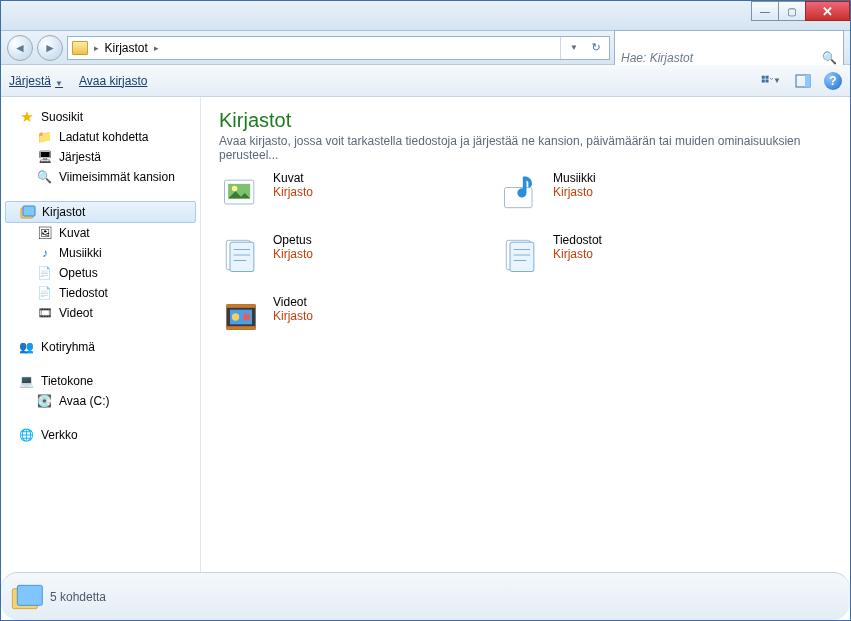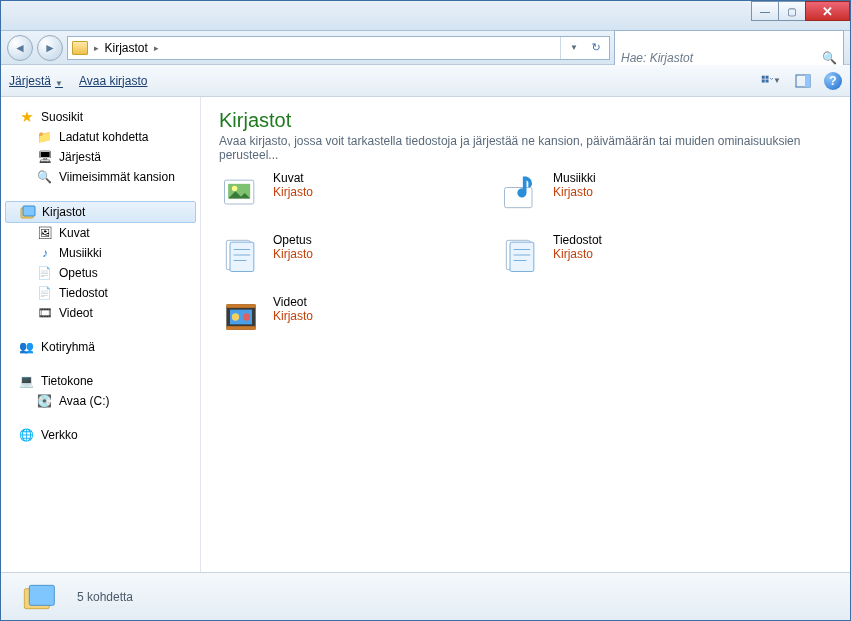--- a/index.html
+++ b/index.html
@@ -35,21 +35,21 @@
 .sitem.sel { background: linear-gradient(#eaf3fb,#d6e8f8); border: 1px solid #a8cdee; border-radius: 2px; margin: 0 4px; padding-left: 14px; }
 .sic { width: 16px; height: 16px; display: flex; align-items: center; justify-content: center; }
 .content { flex: 1; padding: 12px 18px; overflow: auto; }
 .ctitle { color: #1e7a1e; font-size: 20px; font-weight: normal; margin-bottom: 2px; }
 .cdesc { color: #5a6a7a; margin-bottom: 9px; }
 .libgrid { display: grid; grid-template-columns: 260px 260px; gap: 18px 20px; }
 .libitem { display: flex; align-items: flex-start; gap: 10px; cursor: default; }
 .libicon { width: 44px; height: 44px; display: flex; align-items: center; justify-content: center; }
 .libname { color: #000; }
 .libtype { color: #c2410c; }
-.statusbar { height: 48px; background: linear-gradient(#f4f8fb,#e4edf5); border-top: 1px solid #c8d4e0; display: flex; align-items: center; padding: 0 20px; gap: 16px; }
+.statusbar { height: 48px; background: linear-gradient(#f4f8fb,#e4edf5); border-top: 1px solid #c8d4e0; display: flex; align-items: center; padding: 0 8px; gap: 1px; border-radius: 17px; }
 .statusicon { width: 40px; height: 36px; }
 .statustext { color: #4a5a6a; }
 
 .star { color: #f5b301; font-size: 15px; }
 .folderlib svg, .statusicon svg, .libicon svg { width: 100%; height: 100%; }
 .chev { font-size: 8px; color: #5a6a7a; }
 </style>
 </head>
 <body>
 

